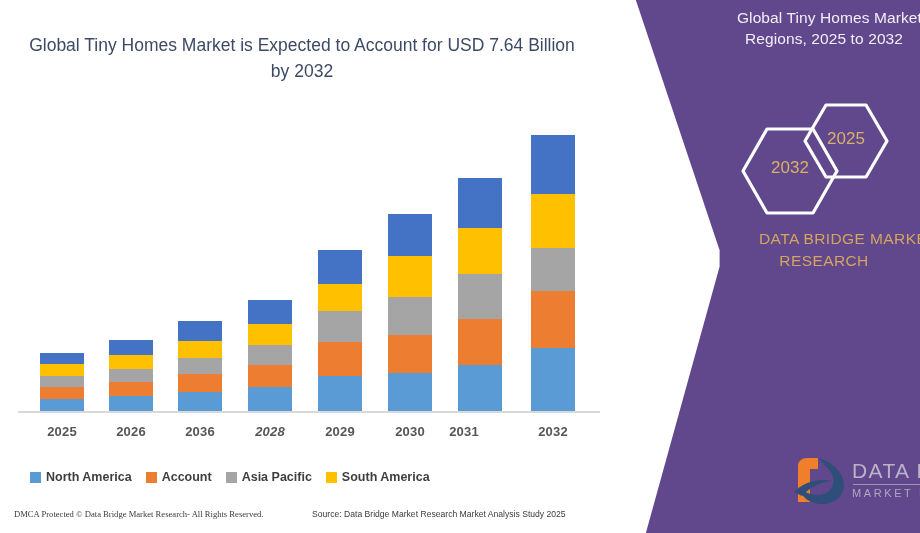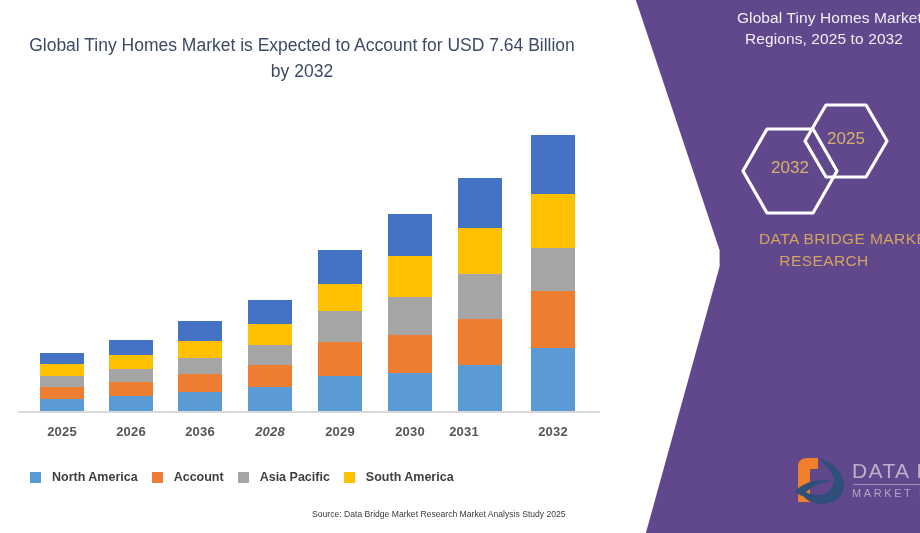--- a/index.html
+++ b/index.html
@@ -87,21 +87,21 @@
   .xlabel{
     position:absolute;top:424px;width:60px;text-align:center;
     color:#565656;font-size:13px;font-weight:bold;letter-spacing:.2px;
   }
 
   
   .legend{
     position:absolute;left:30px;top:470px;width:580px;
     display:flex;align-items:center;justify-content:flex-start;gap:14px;
   }
-  .legend-item{display:flex;align-items:center;gap:11px;}
+  .legend-item{display:flex;align-items:center;gap:5px;}
   .legend-swatch{width:11px;height:11px;display:inline-block;}
   .legend-label{color:#3f3f3f;font-size:12.5px;font-weight:bold;white-space:nowrap;}
 
   
   .footer-left{
     position:absolute;left:14px;top:509px;
     color:#3b3b3b;font-size:8.6px;font-family:"Liberation Serif",serif;
     white-space:nowrap;
   }
   .footer-right{
@@ -201,20 +201,21 @@
       <div class="legend-item">
         <span class="legend-swatch" style="background: rgb(165, 165, 165);"></span>
         <span class="legend-label">Asia Pacific</span>
       </div>
       <div class="legend-item">
         <span class="legend-swatch" style="background: rgb(255, 192, 0);"></span>
         <span class="legend-label">South America</span>
       </div>
     </div>
 
+  <div class="footer-left">DMCA Protected © Data Bridge Market Research-  All Rights Reserved.</div>
   <div class="footer-right">Source: Data Bridge Market Research  Market Analysis Study 2025</div>
 
   <div class="purple-panel">
     <div class="white-wedge"></div>
 
     <div class="panel-title">
       <span class="ln ln1">Global Tiny Homes Market, By</span>
       <span class="ln ln2">Regions, 2025 to 2032</span>
     </div>
 

